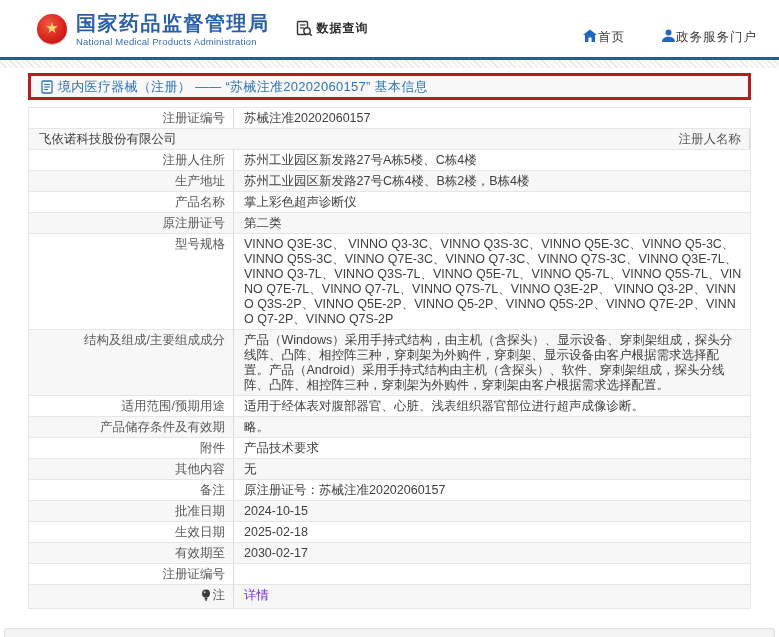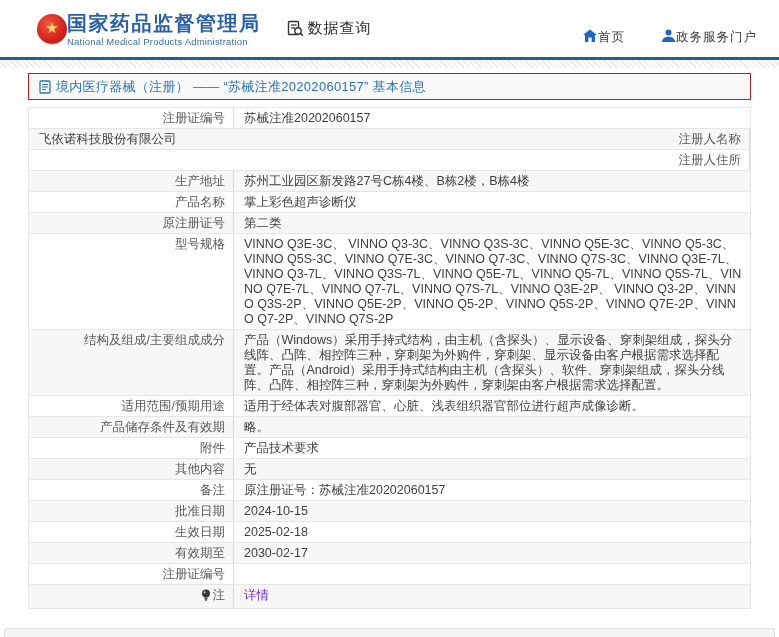--- a/index.html
+++ b/index.html
@@ -8,38 +8,38 @@
   .page { position:relative; width:779px; height:637px; background:#fff; }
 
   
   .topbar { height:57px; display:flex; align-items:center; padding:0 14px 0 37px; background:#fff; }
   .brand { display:flex; align-items:center; cursor:pointer; }
   .emblem { width:30px; height:30px; border-radius:50%;
     background:radial-gradient(circle at 40% 35%, #f05a43 0%, #d8241c 55%, #b40d12 100%);
     display:flex; align-items:center; justify-content:center; flex:0 0 auto;
     box-shadow:0 1px 1px rgba(0,0,0,.25); }
   .emblem .star { color:#ffd873; font-size:15px; line-height:1; transform:translateY(-1px); }
-  .brand-text { }
+  .brand-text { margin-left:9px; }
   .brand-cn { font-size:20px; font-weight:bold; color:#2b5fa7; letter-spacing:1.5px; line-height:24px; }
   .brand-en { font-size:9.5px; color:#3a6cb0; letter-spacing:.2px; margin-top:1px; }
   .data-query { display:flex; align-items:center; margin-left:26px; cursor:pointer; }
   .data-query svg { margin-right:4px; }
-  .data-query span { font-size:15px; font-weight:normal; color:#2b2b2b; letter-spacing:1px; }
+  .data-query span { font-size:12px; font-weight:bold; color:#2b2b2b; letter-spacing:1px; }
   .topnav { margin-left:auto; display:flex; gap:36px; padding-right:8px; margin-top:14px; }
   .nav-item { display:flex; flex-direction:row; align-items:center; cursor:pointer; }
   .nav-item .nav-label { font-size:12.5px; color:#3c3c3c; margin-top:4px; letter-spacing:1px; }
 
   
   .blue-line { height:3px; background:#2a5a9e; }
   .hatch { height:8px;
     background:repeating-linear-gradient(45deg,#e7e7e7 0 1px,#fbfbfb 1px 4px); }
 
   
   .titlebar { margin:5px 28px 0; height:27px; background:#f8f8f8;
-    border:1px solid #b91c1c; display:flex; align-items:center; padding:0 10px; }
+    border:3px solid #b91c1c; display:flex; align-items:center; padding:0 10px; }
   .titlebar svg { margin-right:5px; flex:0 0 auto; }
   .titlebar .title-text { font-size:13px; color:#2d74b5; letter-spacing:.3px;
     white-space:nowrap; overflow:hidden; }
 
   
   .info-table { margin:7px 28px 0; border:1px solid #e6e6e6; border-bottom:none; }
   .row { display:flex; border-bottom:1px solid #e6e6e6; background:#fff;justify-content:flex-end; }
   .row:nth-child(even) { background:#f7f7f7; }
   .cell { font-size:12.5px; line-height:15px; padding:3px 8px 2px 2px; color:#404040; }
   .cell.label { width:205px; text-align:right; color:#595959;
@@ -114,20 +114,21 @@
     <div class="row">
       <div class="cell label">注册证编号</div>
       <div class="cell value">苏械注准20202060157</div>
     </div>
     <div class="row">
       <div class="cell value">飞依诺科技股份有限公司</div>
       <div class="cell label">注册人名称</div>
     </div>
     <div class="row">
       <div class="cell label">注册人住所</div>
+      <div class="cell value">苏州工业园区新发路27号A栋5楼、C栋4楼</div>
     </div>
     <div class="row">
       <div class="cell label">生产地址</div>
       <div class="cell value">苏州工业园区新发路27号C栋4楼、B栋2楼，B栋4楼</div>
     </div>
     <div class="row">
       <div class="cell label">产品名称</div>
       <div class="cell value">掌上彩色超声诊断仪</div>
     </div>
     <div class="row">

